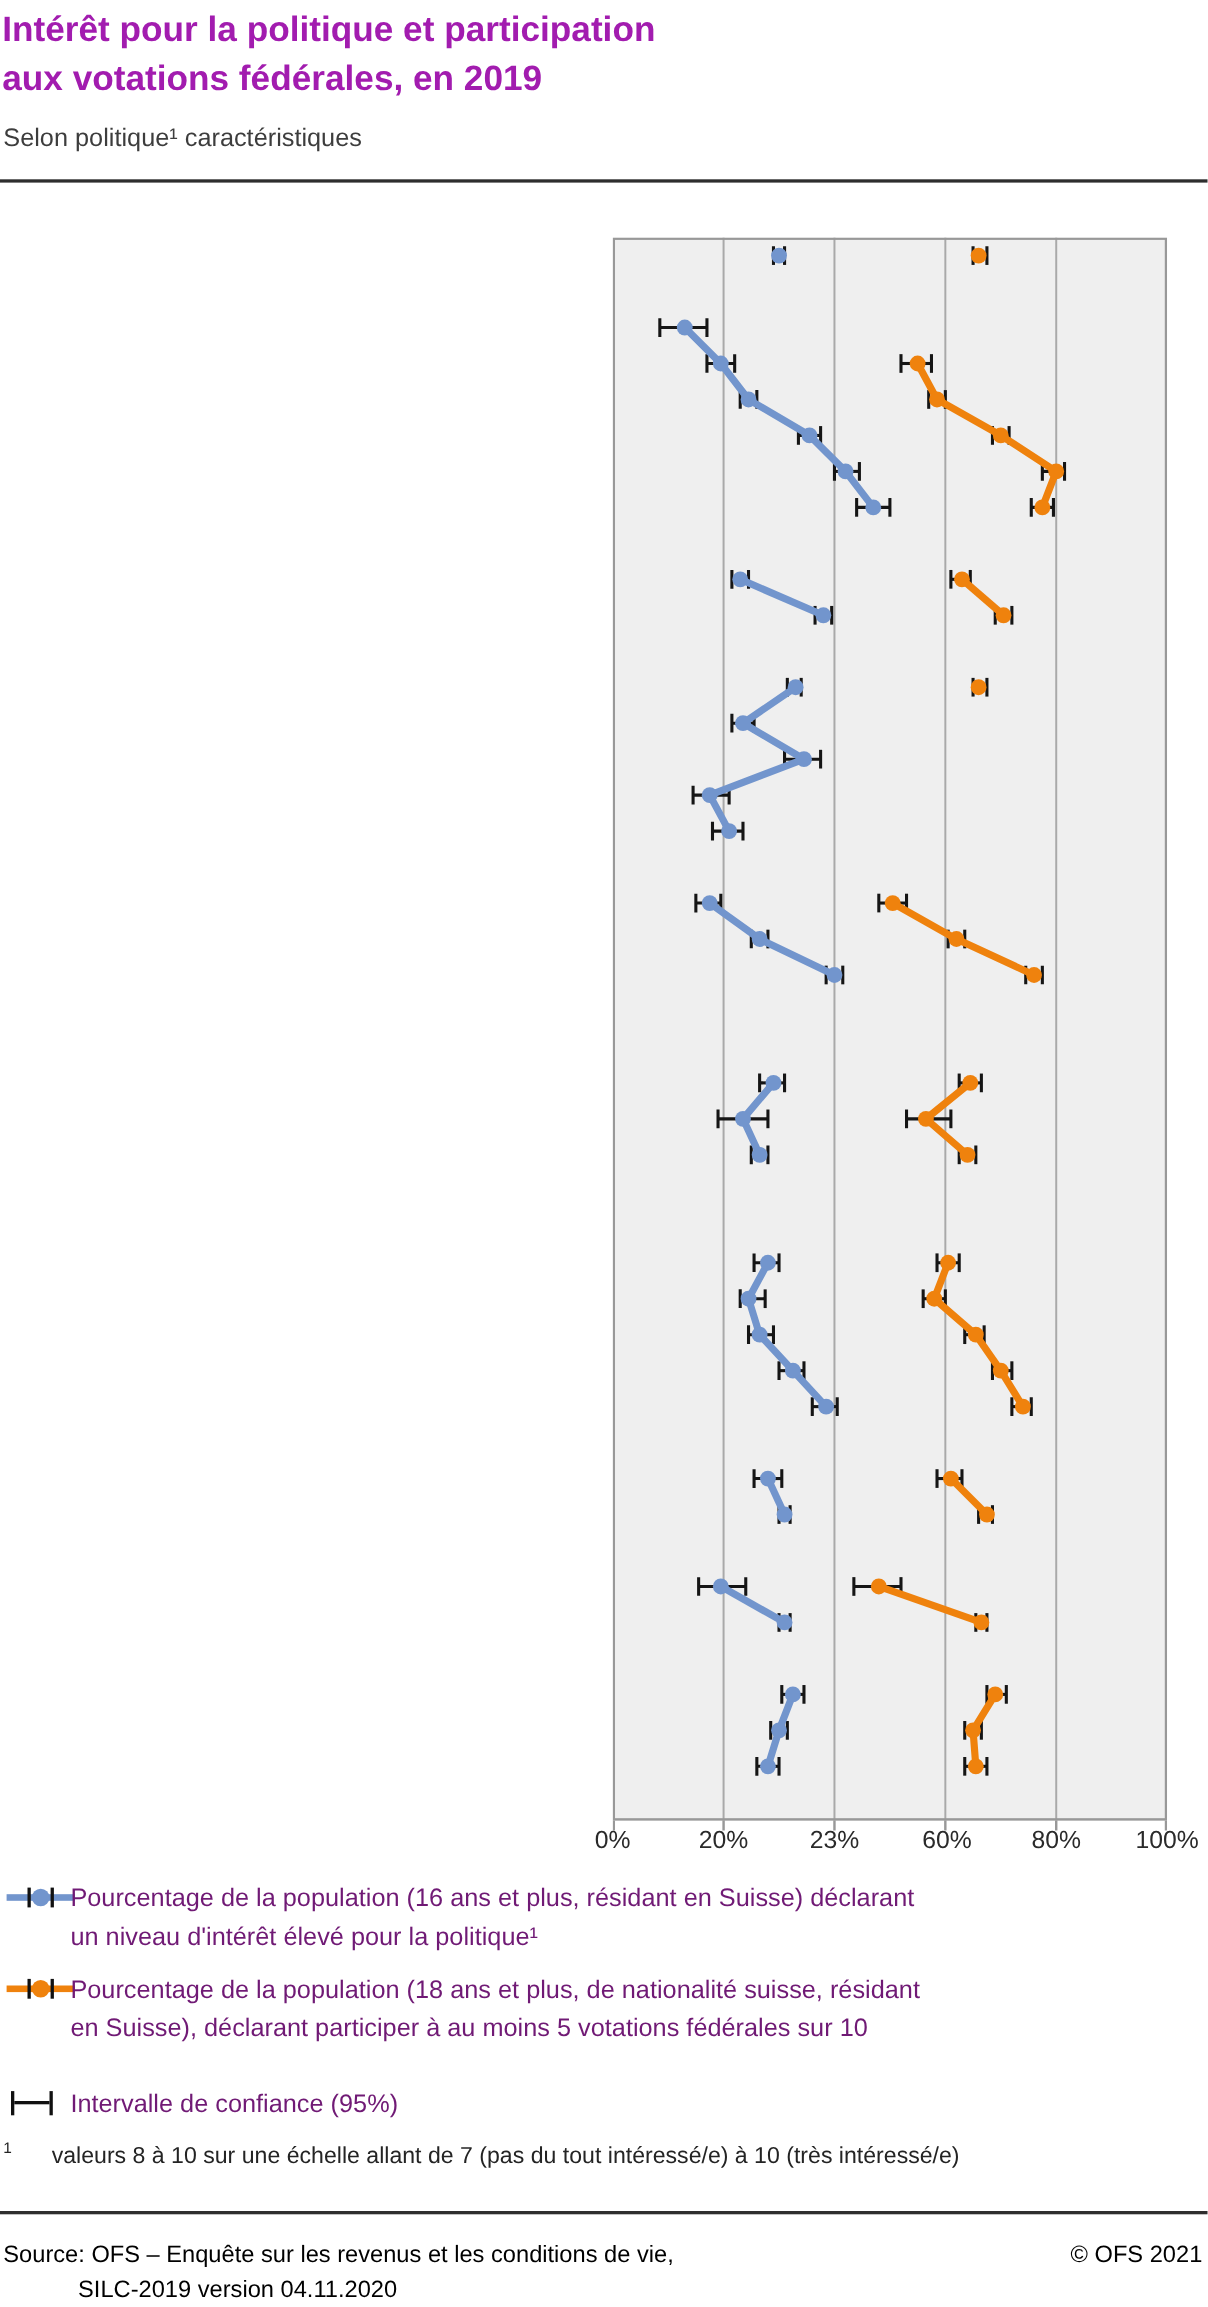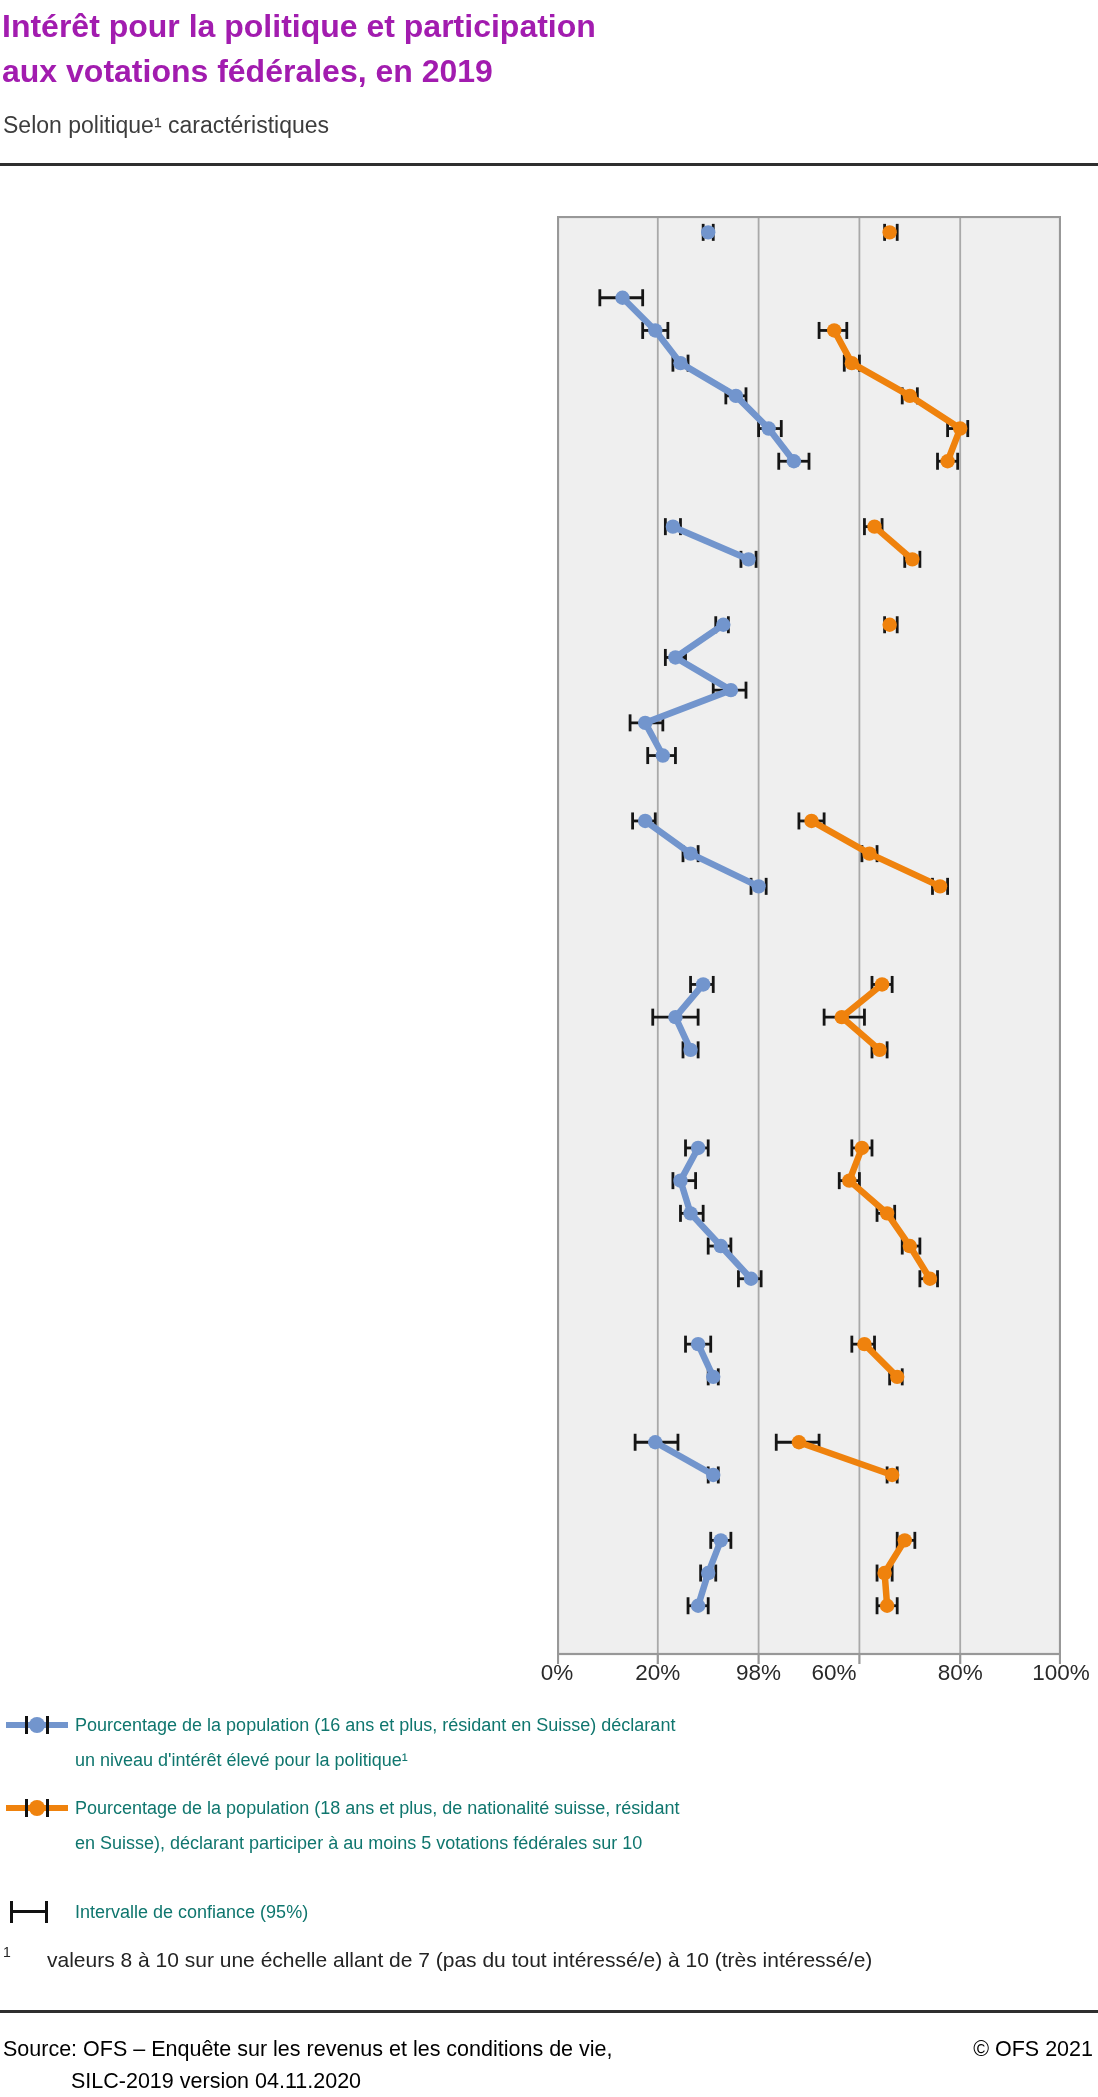--- a/index.html
+++ b/index.html
@@ -12,21 +12,21 @@
   #rule-top{top:163px;height:3px;}
   #rule-bottom{top:2010px;height:3px;}
   #plot-wrap{left:557px;top:216px;width:504px;height:1452px;}
   .xtick{position:absolute;top:1660px;width:96px;text-align:center;font-size:22.5px;color:#2a2a2a;}
   .legend-swatch{width:62px;height:26px;}
   .sw-bar{position:absolute;left:0;right:0;top:10px;height:6px;}
   .sw-cap{position:absolute;top:4px;width:3px;height:18px;background:#111;}
   .sw-cap.l{left:19px;}
   .sw-cap.r{right:19px;}
   .sw-dot{position:absolute;left:23px;top:5px;width:16px;height:16px;border-radius:50%;}
-  .legend-text{position:absolute;left:75px;width:1020px;font-size:18px;line-height:35px;color:#0f766e;}
+  .legend-text{position:absolute;left:64px;width:1020px;font-size:23px;line-height:35px;color:#701a75;}
   #ci-glyph{left:10px;top:1901px;width:32px;height:22px;border-left:3px solid #111;border-right:3px solid #111;}
   #ci-glyph .mid{position:absolute;left:0;right:0;top:9px;height:3px;background:#111;}
   #footnote-marker{left:3px;top:1944px;font-size:14px;color:#242424;}
   #footnote-text{left:47px;top:1946px;font-size:21px;color:#242424;line-height:28px;}
   .src{font-size:21.5px;color:#000000;line-height:30px;}
   #source-line1{left:3px;top:2034px;}
   #source-line2{left:71px;top:2066px;}
   #copyright{right:5px;top:2034px;}
 </style>
 </head>
@@ -309,22 +309,22 @@
         <circle cx="335.16" cy="1258.95" r="7.2" fill="#ef820d"></circle>
         <circle cx="347.76" cy="1324.3500000000001" r="7.2" fill="#ef820d"></circle>
         <circle cx="327.6" cy="1357.0500000000002" r="7.2" fill="#ef820d"></circle>
         <circle cx="330.12" cy="1389.7500000000002" r="7.2" fill="#ef820d"></circle>
       </svg>
   </div>
 
   <div id="xticks-layer" class="abs" style="left:0;top:0;">
       <div class="xtick" style="left: 509px;">0%</div>
       <div class="xtick" style="left: 609.8px;">20%</div>
-      <div class="xtick" style="left: 710.6px;">98%</div>
-      <div class="xtick" style="left: 786px; text-align: center;">60%</div>
+      <div class="xtick" style="left: 710.6px;">23%</div>
+      <div class="xtick" style="left: 813px; text-align: center;">60%</div>
       <div class="xtick" style="left: 912.2px;">80%</div>
       <div class="xtick" style="left: 1013px;">100%</div>
     </div>
 
   <div class="abs legend-swatch" style="left:6px;top:1712px;">
     <div class="sw-bar" style="background: rgb(114, 149, 205);"></div>
     <div class="sw-cap l"></div>
     <div class="sw-cap r"></div>
     <div class="sw-dot" style="background: rgb(114, 149, 205);"></div>
   </div>

